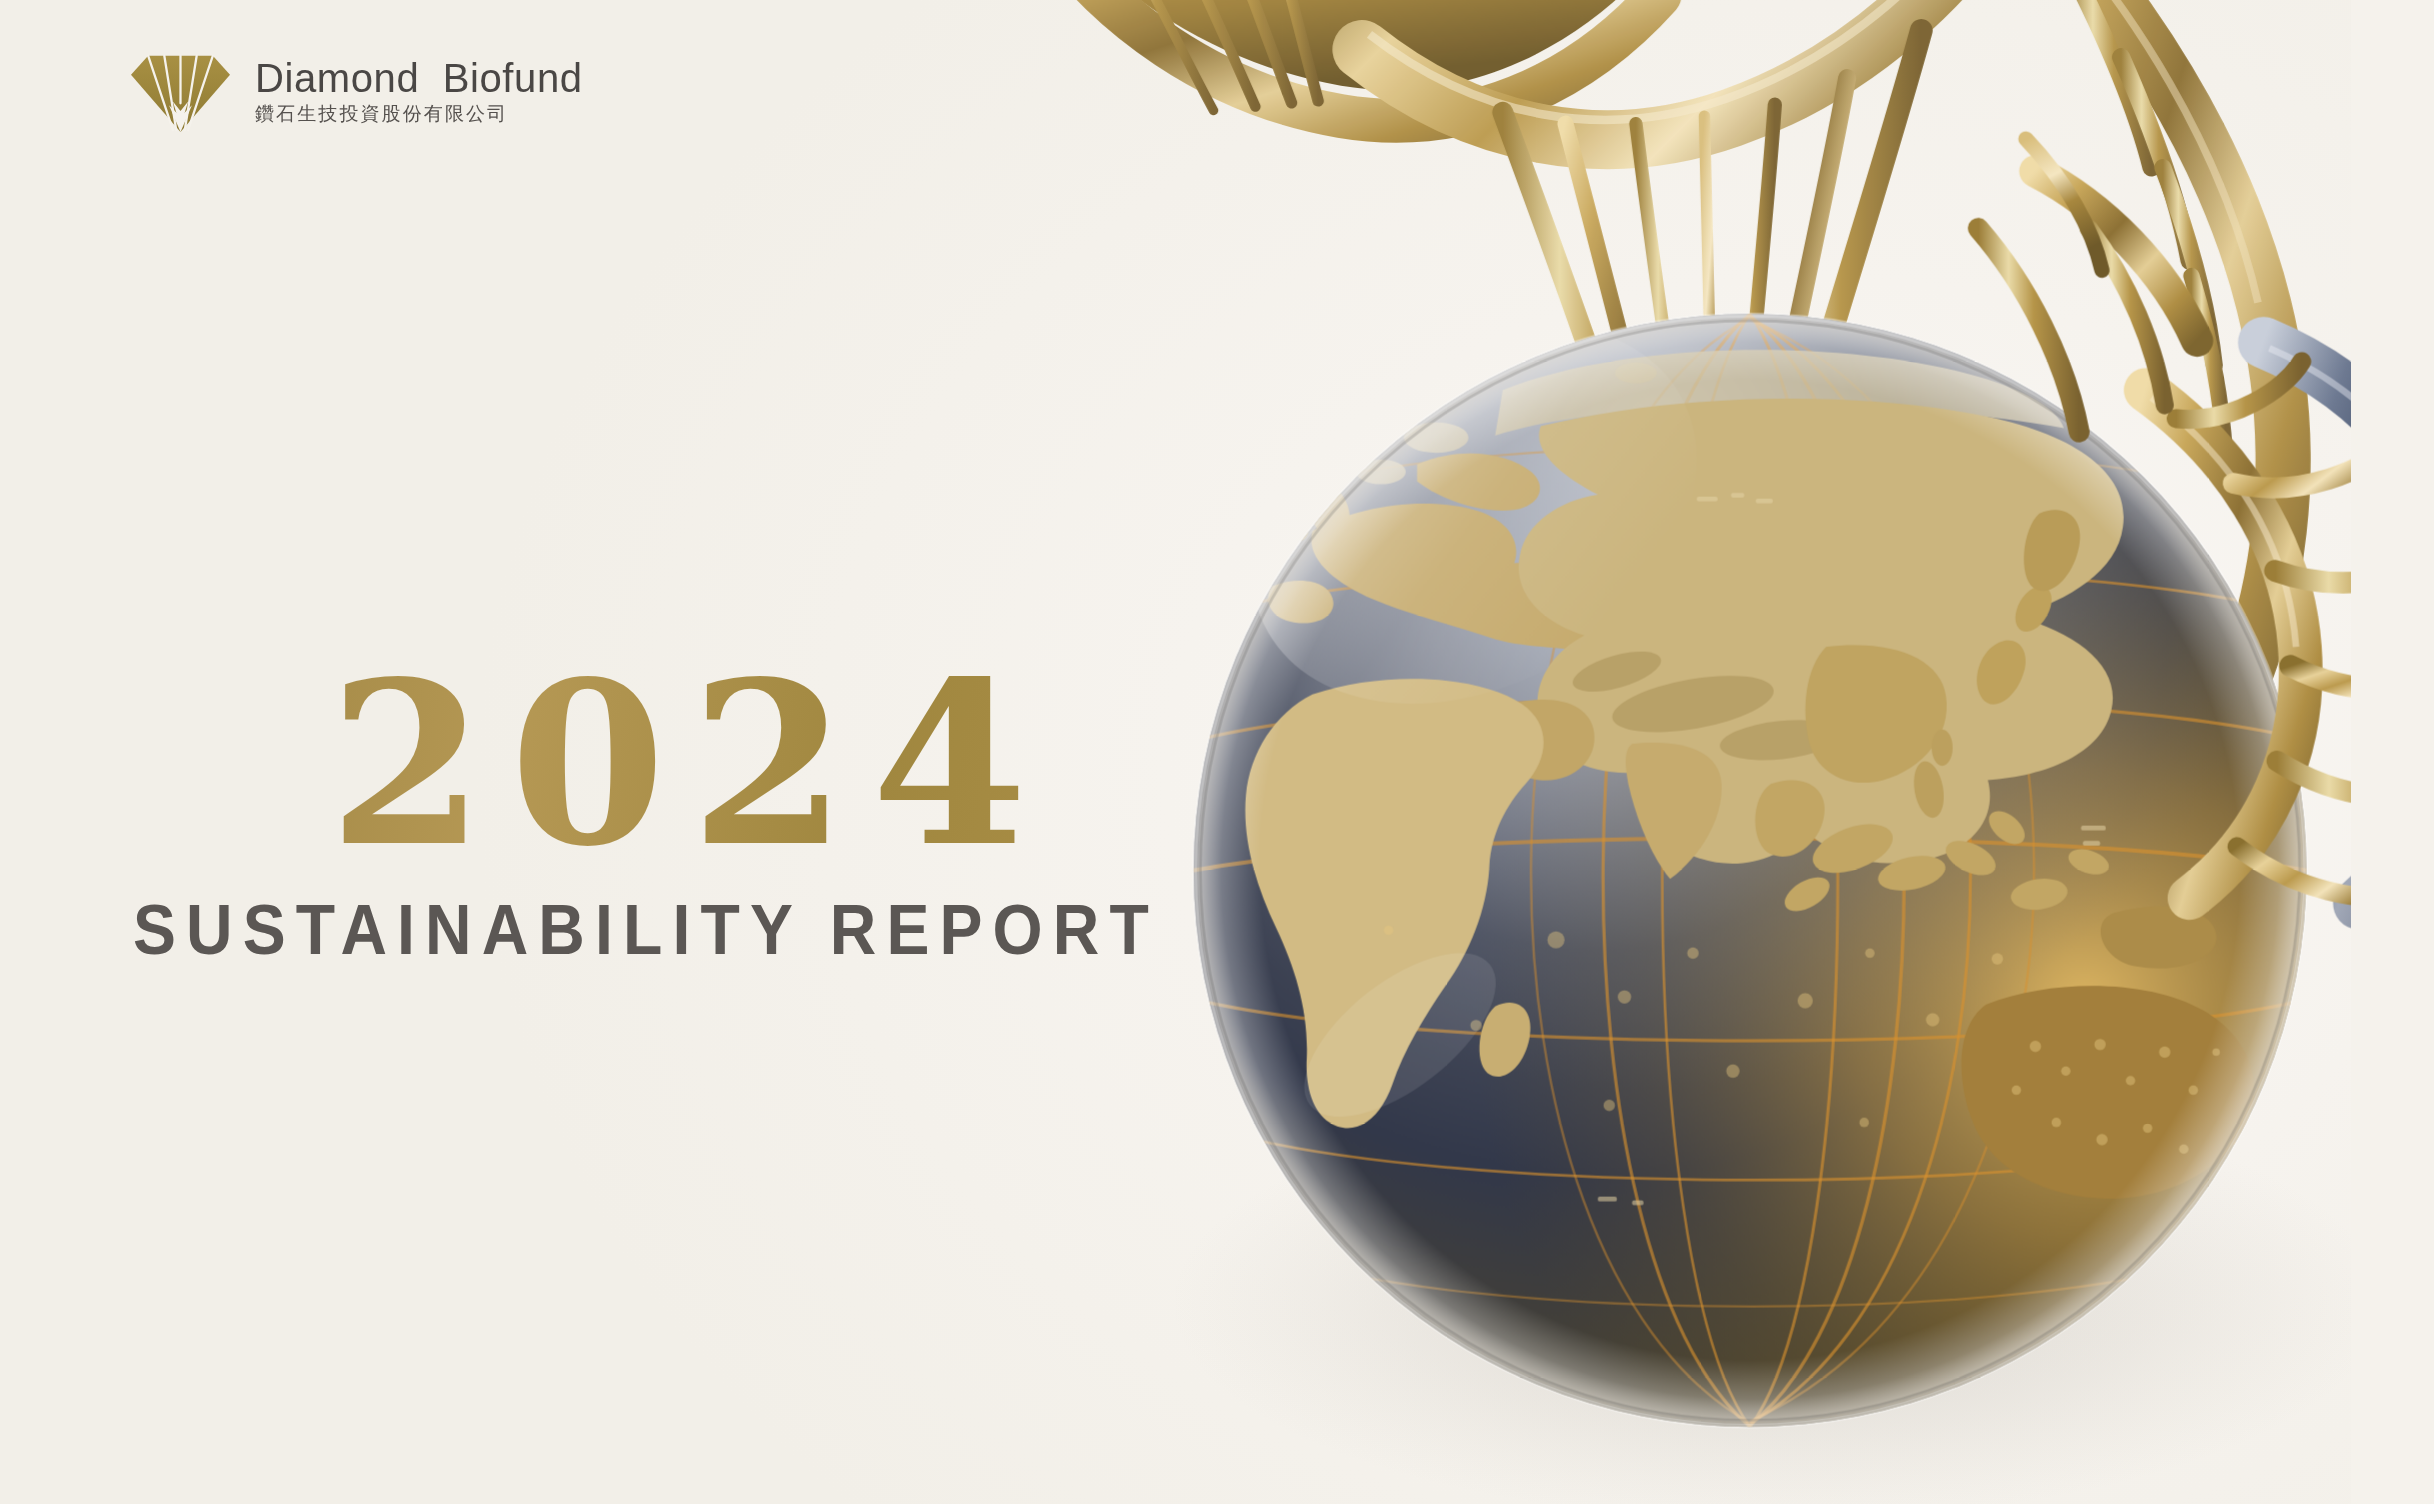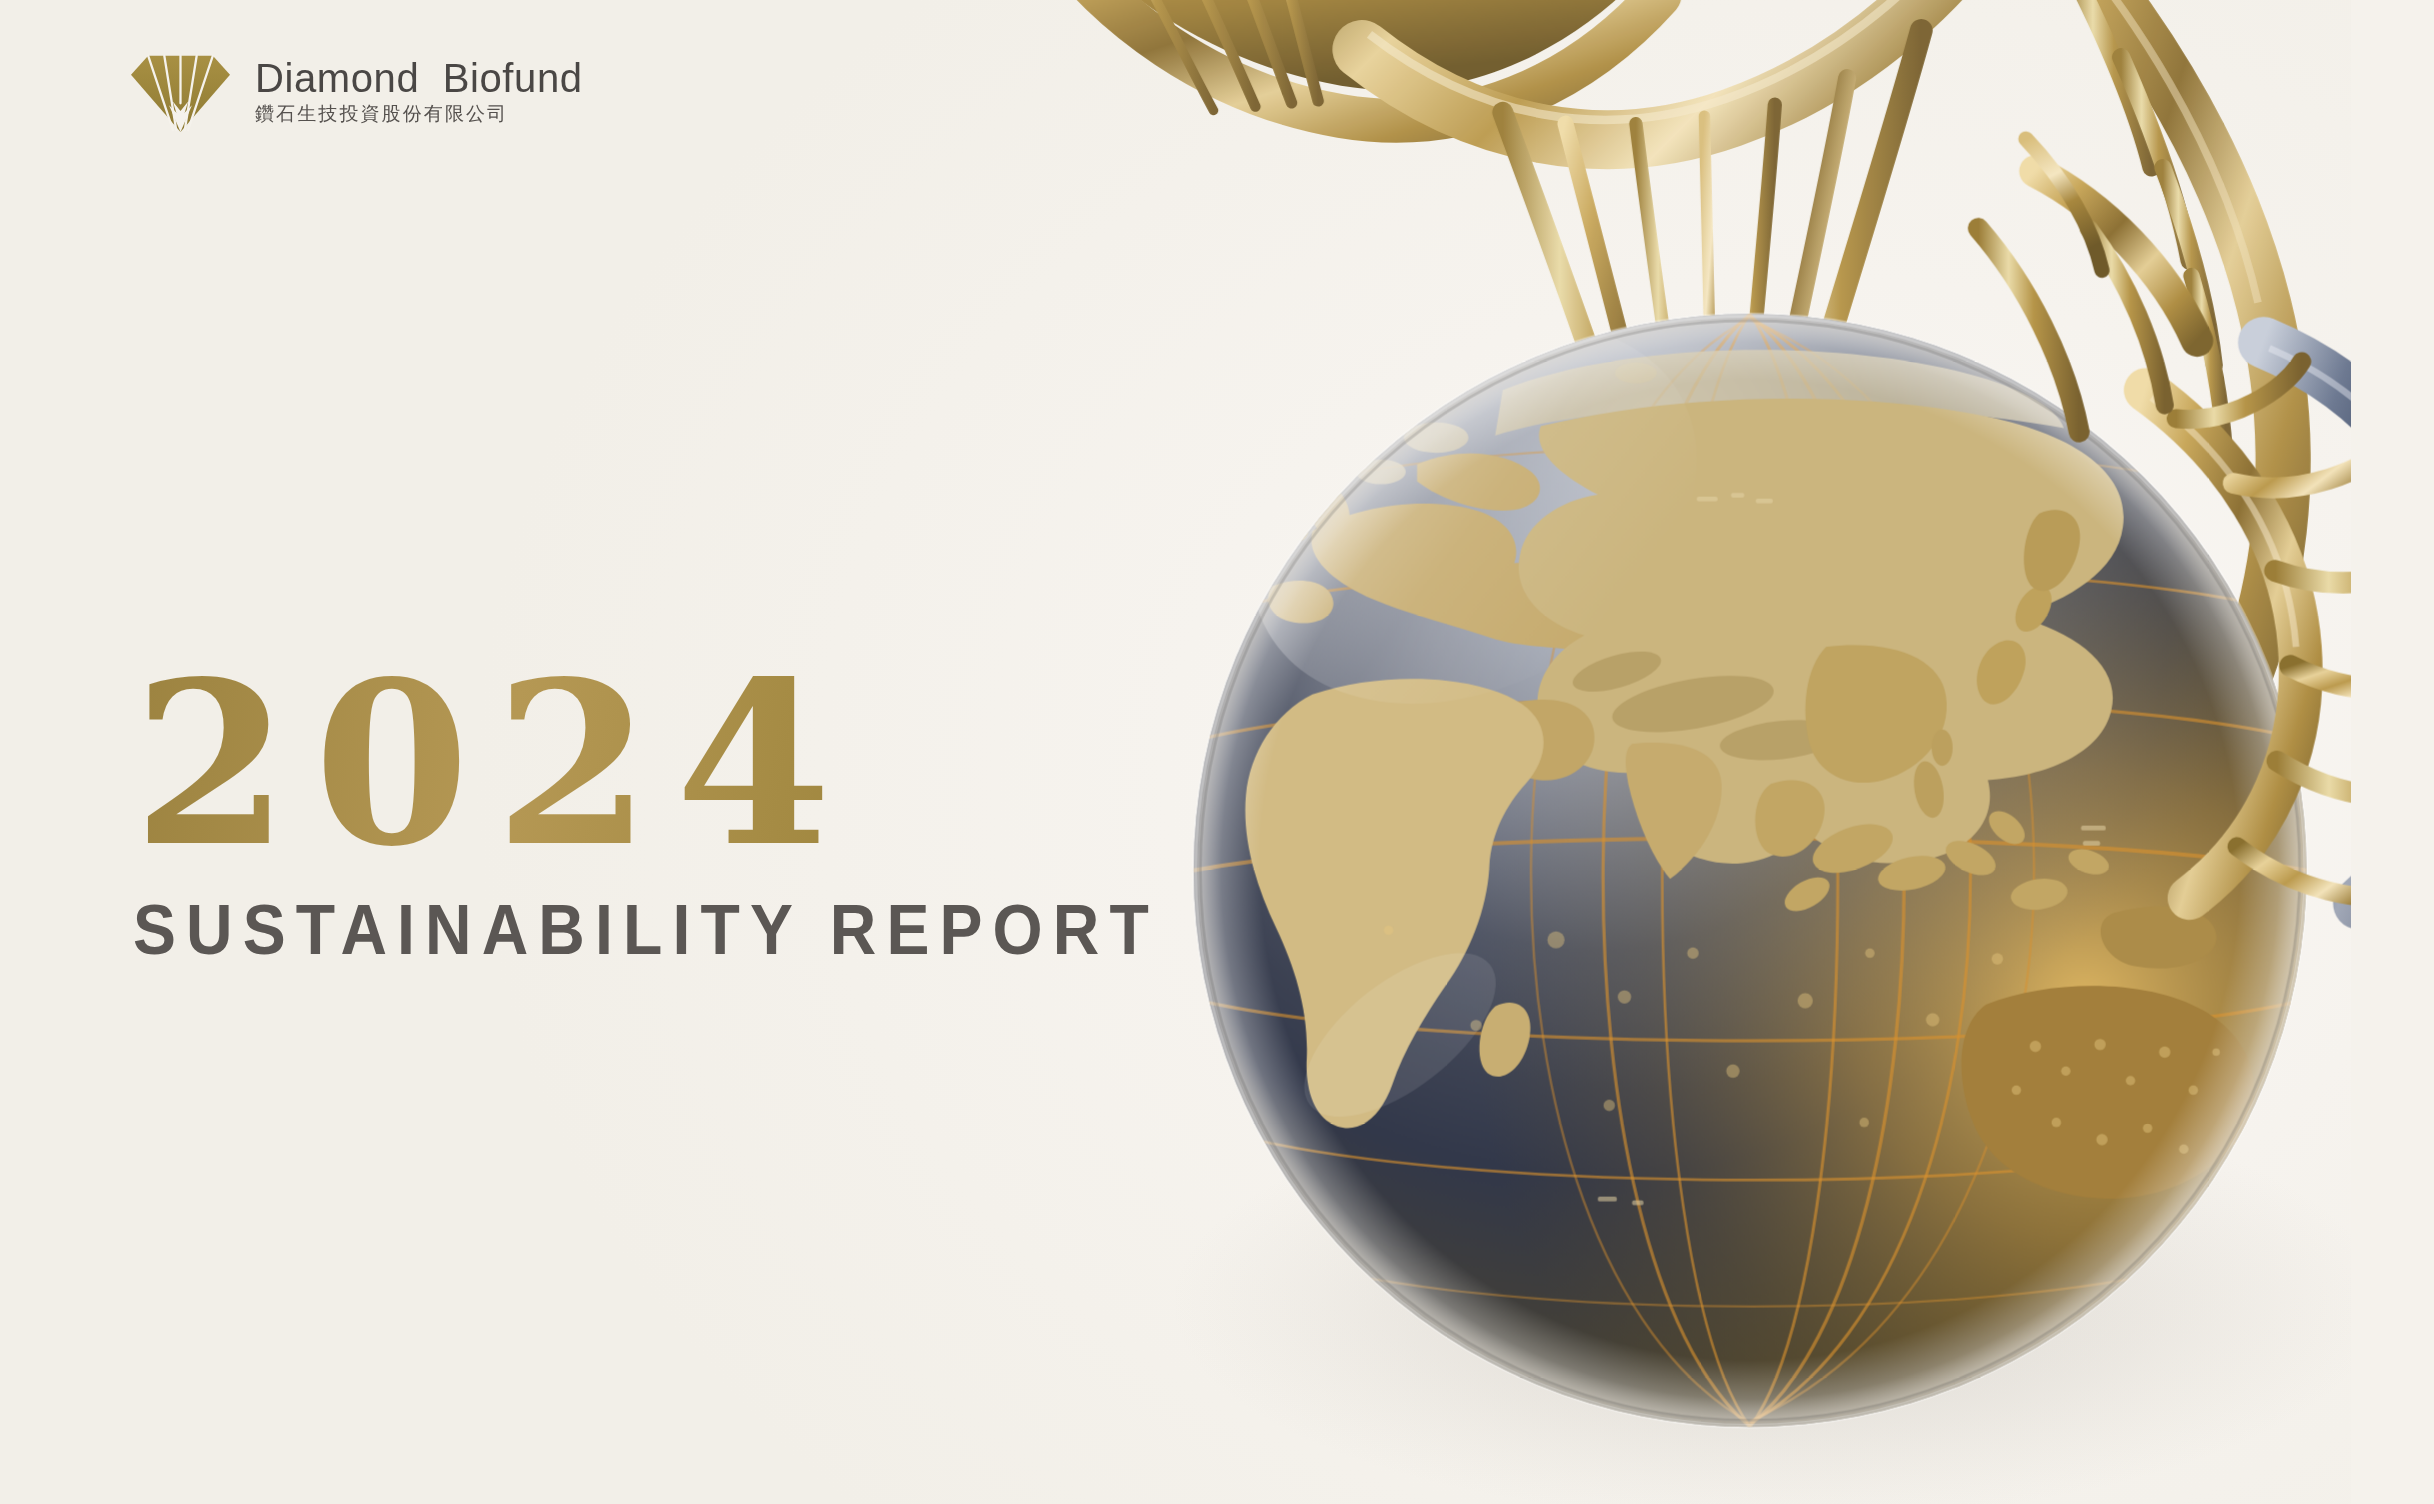--- a/index.html
+++ b/index.html
@@ -32,21 +32,21 @@
     font-size:40px; font-weight:400; color:#4A4745;
     letter-spacing:0.6px; white-space:pre; line-height:1.05;
   }
   #logo-zh {
     font-family:"DejaVu Sans", sans-serif;
     font-size:19px; font-weight:500; color:#55514E;
     letter-spacing:2.1px; line-height:1.15;
   }
 
   
-  #title-block { position:absolute; left:133px; top:666px; }
+  #title-block { position:absolute; left:133px; top:666px;text-align:center; }
   #year {
     font-family:"DejaVu Serif", serif;
     font-size:224px; font-weight:700; line-height:0.88;
     color:#A58B46; letter-spacing:25px;
     background:linear-gradient(100deg,#9C8340 0%,#B59854 34%,#A0873F 66%,#AE9149 100%);
     -webkit-background-clip:text; background-clip:text;
     -webkit-text-fill-color:transparent; color:transparent;
   }
   #report-line {
     margin-top:32px;

